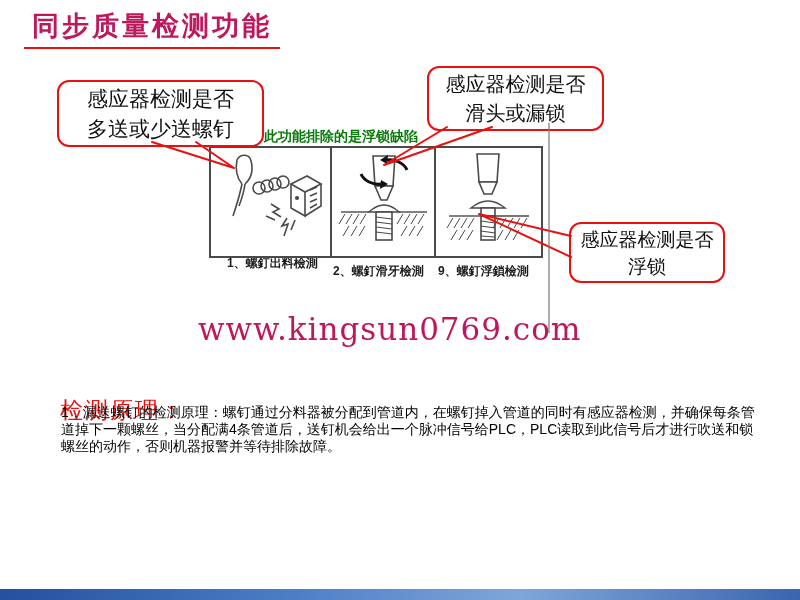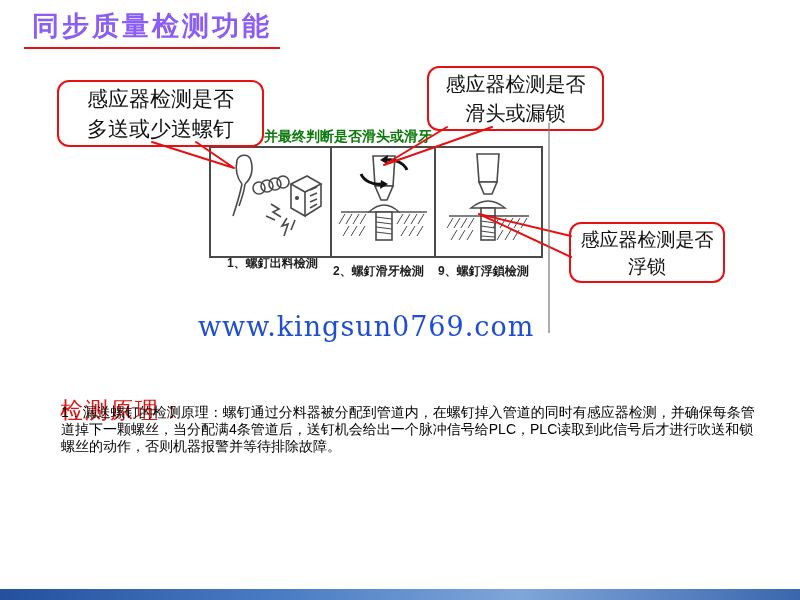--- a/index.html
+++ b/index.html
@@ -4,21 +4,21 @@
 <style>
   html,body{margin:0;padding:0;background:#888;}
   #canvas{
     position:relative;width:800px;height:600px;background:#ffffff;
     overflow:hidden;font-family:"Liberation Sans",sans-serif;
   }
   
   .slide-title{
     position:absolute;left:24px;top:8px;
     font-family:"Liberation Serif",serif;font-weight:bold;
-    font-size:27px;letter-spacing:3px;color:#8b5cf6;
+    font-size:27px;letter-spacing:3px;color:#be185d;
     border-bottom:2px solid #e81010;padding:0 8px 3px 8px;
   }
   
   .callout{
     position:absolute;border:2px solid #e81010;border-radius:12px;background:#fff;
     display:flex;align-items:center;justify-content:center;text-align:center;
     white-space:pre-line;color:#111;z-index:2;
     font-family:"Liberation Serif",serif;
   }
   .callout.feed {left:57px; top:80px; width:203px;height:63px;font-size:21px;line-height:30px;}
@@ -34,21 +34,21 @@
   .panel-label.l2{left:333px;top:263px;text-align:center;}
   .panel-label.l3{left:438px;top:263px;}
   
   .note-text{
     position:absolute;left:195px;top:286px;width:364px;
     font-size:12px;font-weight:bold;line-height:14.5px;color:#2a2ac0;text-indent:2em;
   }
   
   .watermark{
     position:absolute;left:198px;top:311px;
-    font-family:"DejaVu Serif",serif;font-size:27px;color:#1d4ed8;letter-spacing:1px;
+    font-family:"DejaVu Serif",serif;font-size:31px;color:#be185d;letter-spacing:1px;
   }
   
   .principle-heading{
     position:absolute;left:60px;top:371px;
     font-family:"Liberation Serif",serif;font-size:23px;color:#e81010;letter-spacing:2px;margin-top:24px;
   }
   .principle-body{
     position:absolute;left:57px;top:400px;width:702px;
     font-size:14px;line-height:17px;color:#000;
   }
@@ -74,21 +74,21 @@
   </div>
   <div class="callout slip">
     <span>感应器检测是否
 滑头或漏锁</span>
   </div>
   <div class="callout float">
     <span>感应器检测是否
 浮锁</span>
   </div>
 
-  <div class="diagram-heading">并最终判断是否滑头或滑牙</div>
+  <div class="diagram-heading">此功能排除的是浮锁缺陷</div>
 
   <svg class="diagram-svg" width="334" height="112" viewBox="0 0 334 112">
     <rect x="1" y="1" width="332" height="110" fill="#ffffff" stroke="#4a4a4a" stroke-width="2"></rect>
     <line x1="122" y1="2" x2="122" y2="110" stroke="#4a4a4a" stroke-width="2"></line>
     <line x1="226" y1="2" x2="226" y2="110" stroke="#4a4a4a" stroke-width="2"></line>
 
     <g stroke="#4a4a4a" stroke-width="1.6" fill="none">
       <path d="M28,14 C26,24 28,32 33,38"></path>
       <path d="M41,12 C45,22 43,32 36,38"></path>
       <path d="M28,14 C31,8 38,8 41,12"></path>

